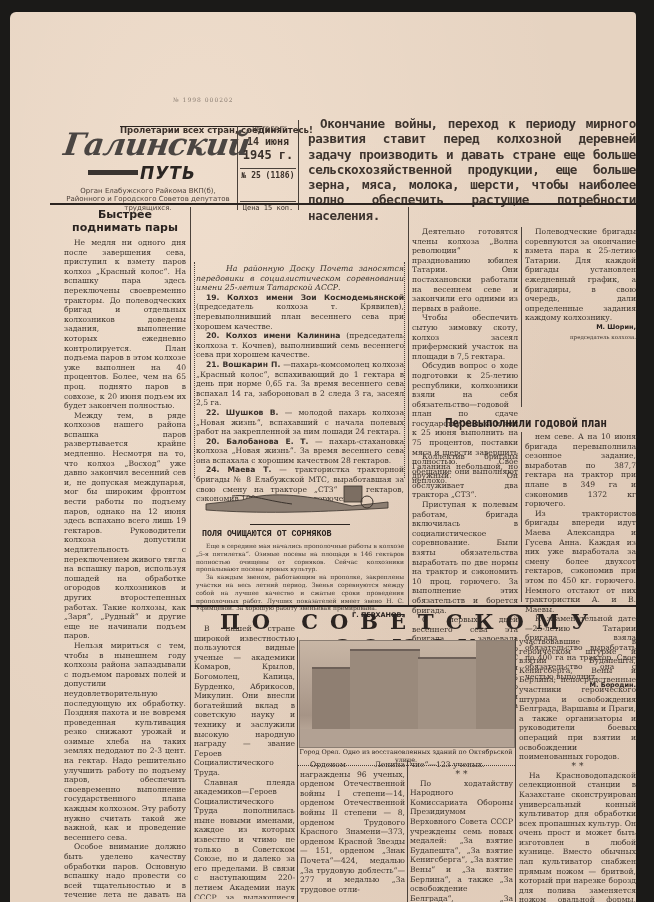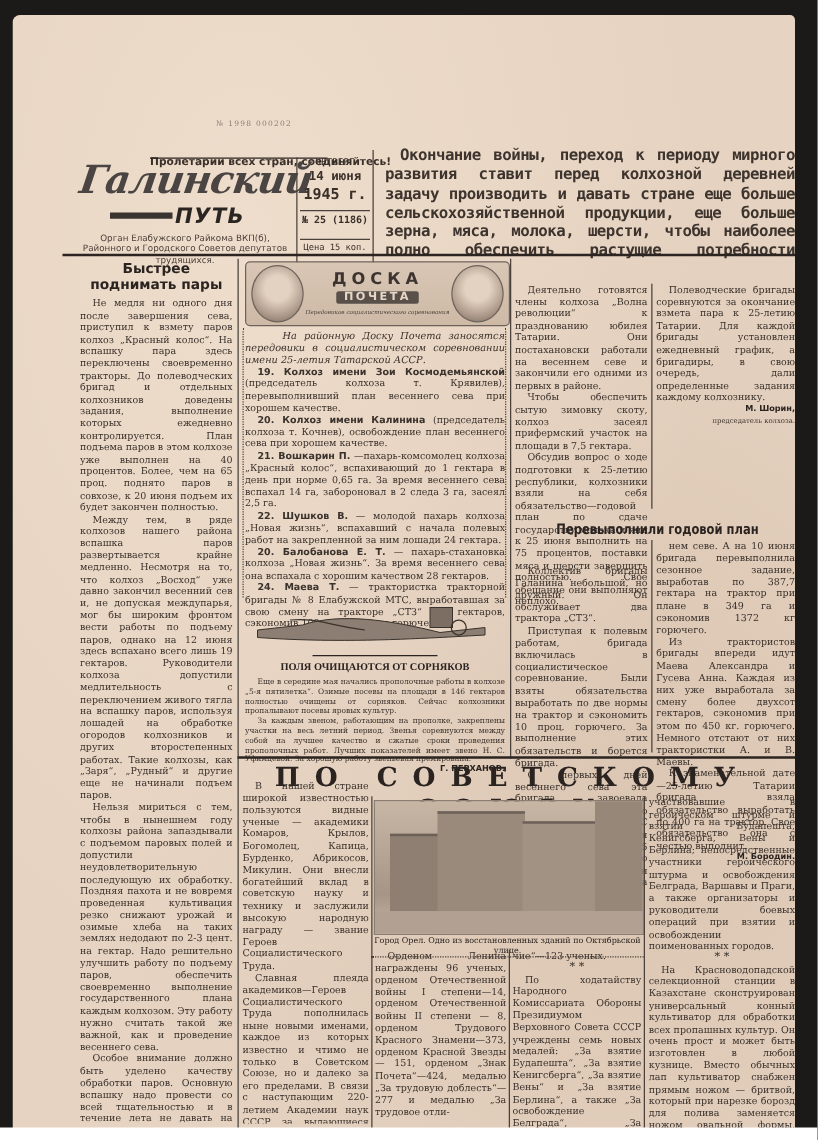--- a/index.html
+++ b/index.html
@@ -14,33 +14,33 @@
   .vr { position: absolute; width: 1px; background: #4a413a; }
   .slogan { left: 110px; top: 113px; font-size: 8.5px; font-weight: bold; font-family: "DejaVu Sans", sans-serif; color: #3a302a; }
   .logo1 { left: 54px; top: 114px; font-family: "DejaVu Serif", serif; font-style: italic; font-size: 31px; font-weight: bold; color: #4a4542; letter-spacing: -1px; transform: skewX(-8deg); }
   .logo2 { left: 130px; top: 151px; font-family: "DejaVu Sans", sans-serif; font-size: 17px; font-weight: bold; color: #2a2522; letter-spacing: 1px; font-style: italic; }
   .organ { left: 53px; top: 175px; width: 170px; text-align: center; font-size: 7px; line-height: 8.3px; font-family: "DejaVu Sans", sans-serif; color: #4a3f38; }
   .datebox { left: 230px; top: 113px; width: 56px; text-align: center; font-family: "DejaVu Sans Mono", monospace; color: #3a302a; }
   .datebox .dow { font-size: 7.5px; }
   .datebox .day { font-size: 10px; font-weight: bold; margin-top: 2px; }
   .datebox .year { font-size: 12px; font-weight: bold; margin-top: 1px; }
   .datebox .num { font-size: 8px; font-weight: bold; margin-top: 6px; padding-top: 2px; border-top: 1px solid #4a413a; }
-  .datebox .price { font-size: 7px; margin-top: 11px; padding-top: 2px; border-top: 1px solid #4a413a; }
+  .datebox .price { font-size: 7px; margin-top: 21px; padding-top: 2px; border-top: 1px solid #4a413a; }
   .motto { left: 298px; top: 104px; width: 328px; font-size: 12.6px; line-height: 15.3px; font-weight: bold; font-family: "DejaVu Sans Mono", monospace; color: #3d342e; text-align: justify; text-indent: 12px; letter-spacing: -0.4px; }
   .h-left { left: 54px; top: 196px; width: 122px; text-align: center; font-family: "DejaVu Sans", sans-serif; font-weight: bold; font-size: 11px; line-height: 13px; color: #2a2320; }
   .board { left: 186px; top: 197px; width: 210px; height: 50px; border: 1px solid #6c625a; border-radius: 4px; background: linear-gradient(#d9c6b4, #cdb9a6); }
   .portrait { position: absolute; top: 2px; width: 40px; height: 44px; border-radius: 50%; background: radial-gradient(circle at 50% 40%, #e3d2c2 30%, #a89585 70%, #6d6058 100%); border: 1px solid #6c625a; }
   .board-title1 { position: absolute; left: 58px; top: 6px; width: 94px; text-align: center; font-family: "DejaVu Sans", sans-serif; font-weight: bold; font-size: 13px; letter-spacing: 4px; color: #3c3430; }
   .board-title2 { position: absolute; left: 72px; top: 23px; width: 66px; text-align: center; background: #5a504a; color: #e6d6c6; font-family: "DejaVu Sans", sans-serif; font-weight: bold; font-size: 9px; letter-spacing: 2px; border-radius: 2px; }
   .board-sub { position: absolute; left: 44px; top: 38px; width: 122px; text-align: center; font-style: italic; font-size: 4.5px; color: #4a413a; }
   .board-text { left: 186px; top: 252px; width: 208px; }
   .board-text .intro { font-style: italic; font-size: 7.8px; line-height: 9.6px; text-indent: 30px; }
   .board-text b { font-family: "DejaVu Sans", sans-serif; }
   .plow { left: 192px; top: 470px; width: 196px; height: 34px; }
-  .h-center { left: 192px; top: 517px; width: 196px; text-align: center; font-family: Liberation Serif, serif; font-weight: bold; font-size: 8.3px; color: #2a2320; }
+  .h-center { left: 192px; top: 517px; width: 196px; font-family: Liberation Mono, monospace; font-weight: bold; font-size: 8.3px; color: #2a2320; }
   .sign { font-family: "DejaVu Sans", sans-serif; font-weight: bold; font-size: 6.5px; text-align: right; color: #2a2320; }
   .h-right { left: 404px; top: 199px; width: 224px; text-align: center; font-family: "DejaVu Sans", sans-serif; font-weight: bold; font-size: 11.5px; color: #2a2320; }
   .h-right2 { left: 404px; top: 404px; width: 224px; text-align: center; font-family: "DejaVu Sans", sans-serif; font-weight: bold; font-size: 11.5px; color: #2a2320; transform: scaleX(0.8); letter-spacing: 0px; }
   .banner { left: 170px; top: 597px; width: 460px; text-align: center; font-family: "DejaVu Serif", serif; font-weight: bold; font-size: 21px; letter-spacing: 12px; color: #2a2320; }
   .photo { left: 289px; top: 628px; width: 214px; height: 106px; background: linear-gradient(180deg, #c8b6a5 0%, #b8a697 35%, #a69486 70%, #c9b8a8 100%); border: 1px solid #8a7d72; overflow: hidden; }
   .bldg { position: absolute; bottom: 18px; background: #8f7f72; border-top: 2px solid #6d6058; }
   .caption { left: 287px; top: 736px; width: 218px; font-size: 6.4px; text-align: center; border-bottom: 1px dotted #4a413a; padding-bottom: 1px; color: #2a2320; }
   .asterism { text-align: center; font-size: 9px; line-height: 9px; }
   .bottom-band { position: absolute; left: 0; top: 902px; width: 654px; height: 10px; background: #ffffff; }
 </style>
@@ -73,31 +73,24 @@
   <div class="abs h-left">Быстрее поднимать пары</div>
   <div class="abs txt" style="left:54px; top:226px; width:122px; height:670px; overflow:hidden;">
     <p>Не медля ни одного дня после завершения сева, приступил к взмету паров колхоз „Красный колос“. На вспашку пара здесь переключены своевременно тракторы. До полеводческих бригад и отдельных колхозников доведены задания, выполнение которых ежедневно контролируется. План подъема паров в этом колхозе уже выполнен на 40 процентов. Более, чем на 65 проц. поднято паров в совхозе, к 20 июня подъем их будет закончен полностью.</p>
     <p>Между тем, в ряде колхозов нашего района вспашка паров развертывается крайне медленно. Несмотря на то, что колхоз „Восход“ уже давно закончил весенний сев и, не допуская междупарья, мог бы широким фронтом вести работы по подъему паров, однако на 12 июня здесь вспахано всего лишь 19 гектаров. Руководители колхоза допустили медлительность с переключением живого тягла на вспашку паров, используя лошадей на обработке огородов колхозников и других второстепенных работах. Такие колхозы, как „Заря“, „Рудный“ и другие еще не начинали подъем паров.</p>
     <p>Нельзя мириться с тем, чтобы в нынешнем году колхозы района запаздывали с подъемом паровых полей и допустили неудовлетворительную последующую их обработку. Поздняя пахота и не вовремя проведенная культивация резко снижают урожай и озимые хлеба на таких землях недодают по 2-3 цент. на гектар. Надо решительно улучшить работу по подъему паров, обеспечить своевременно выполнение государственного плана каждым колхозом. Эту работу нужно считать такой же важной, как и проведение весеннего сева.</p>
     <p>Особое внимание должно быть уделено качеству обработки паров. Основную вспашку надо провести со всей тщательностью и в течение лета не давать на поле нарождаться сорнякам.</p>
 
   </div>
   <div class="vr" style="left:180px; top:195px; height:705px;"></div>
 
-  <div class="abs board">
-    <div class="portrait" style="left:4px;"></div>
-    <div class="portrait" style="right:4px;"></div>
-    <div class="board-title1">ДОСКА</div>
-    <div class="board-title2">ПОЧЕТА</div>
-    <div class="board-sub">Передовиков социалистического соревнования</div>
-  </div>
   <div class="abs txt board-text">
     <p class="intro">На районную Доску Почета заносятся передовики в социалистическом соревновании имени 25-летия Татарской АССР.</p>
     <p><b>19. Колхоз имени Зои Космодемьянской</b> <span>(председатель колхоза т. Крявилев), перевыполнивший план весеннего сева при хорошем качестве.</span></p>
-    <p><b>20. Колхоз имени Калинина</b> <span>(председатель колхоза т. Кочнев), освобождение план весеннего сева при хорошем качестве.</span></p>
+    <p><b>20. Колхоз имени Калинина</b> <span>(председатель колхоза т. Кочнев), выполнивший семь весеннего сева при хорошем качестве.</span></p>
     <p><b>21. Вошкарин П.</b> <span>—пахарь-комсомолец колхоза „Красный колос“, вспахивающий до 1 гектара в день при норме 0,65 га. За время весеннего сева вспахал 14 га, заборонoвал в 2 следа 3 га, засеял 2,5 га.</span></p>
     <p><b>22. Шушков В.</b> <span>— молодой пахарь колхоза „Новая жизнь“, вспахавший с начала полевых работ на закрепленной за ним лошади 24 гектара.</span></p>
     <p><b>20. Балобанова Е. Т.</b> <span>— пахарь-стахановка колхоза „Новая жизнь“. За время весеннего сева она вспахала с хорошим качеством 28 гектаров.</span></p>
     <p><b>24. Маева Т.</b> <span>— трактористка тракторной бригады № 8 Елабужской МТС, выработавшая за свою смену на тракторе „СТЗ“ 169 гектаров, сэкономив 109 килограммов горючего.</span></p>
   </div>
   <div class="abs" style="left:184px; top:250px; width:2px; height:216px; border-left:1px dotted #4a413a;"></div>
   <div class="abs" style="left:394px; top:250px; width:2px; height:216px; border-left:1px dotted #4a413a;"></div>
 
   <svg class="abs plow" viewBox="0 0 196 34">
     <path d="M4 22 L40 18 C70 8 110 14 150 24 L186 20 L186 26 L150 28 C110 30 60 32 4 28 Z" fill="#8c7e72" stroke="#3a322c" stroke-width="0.8"></path>

